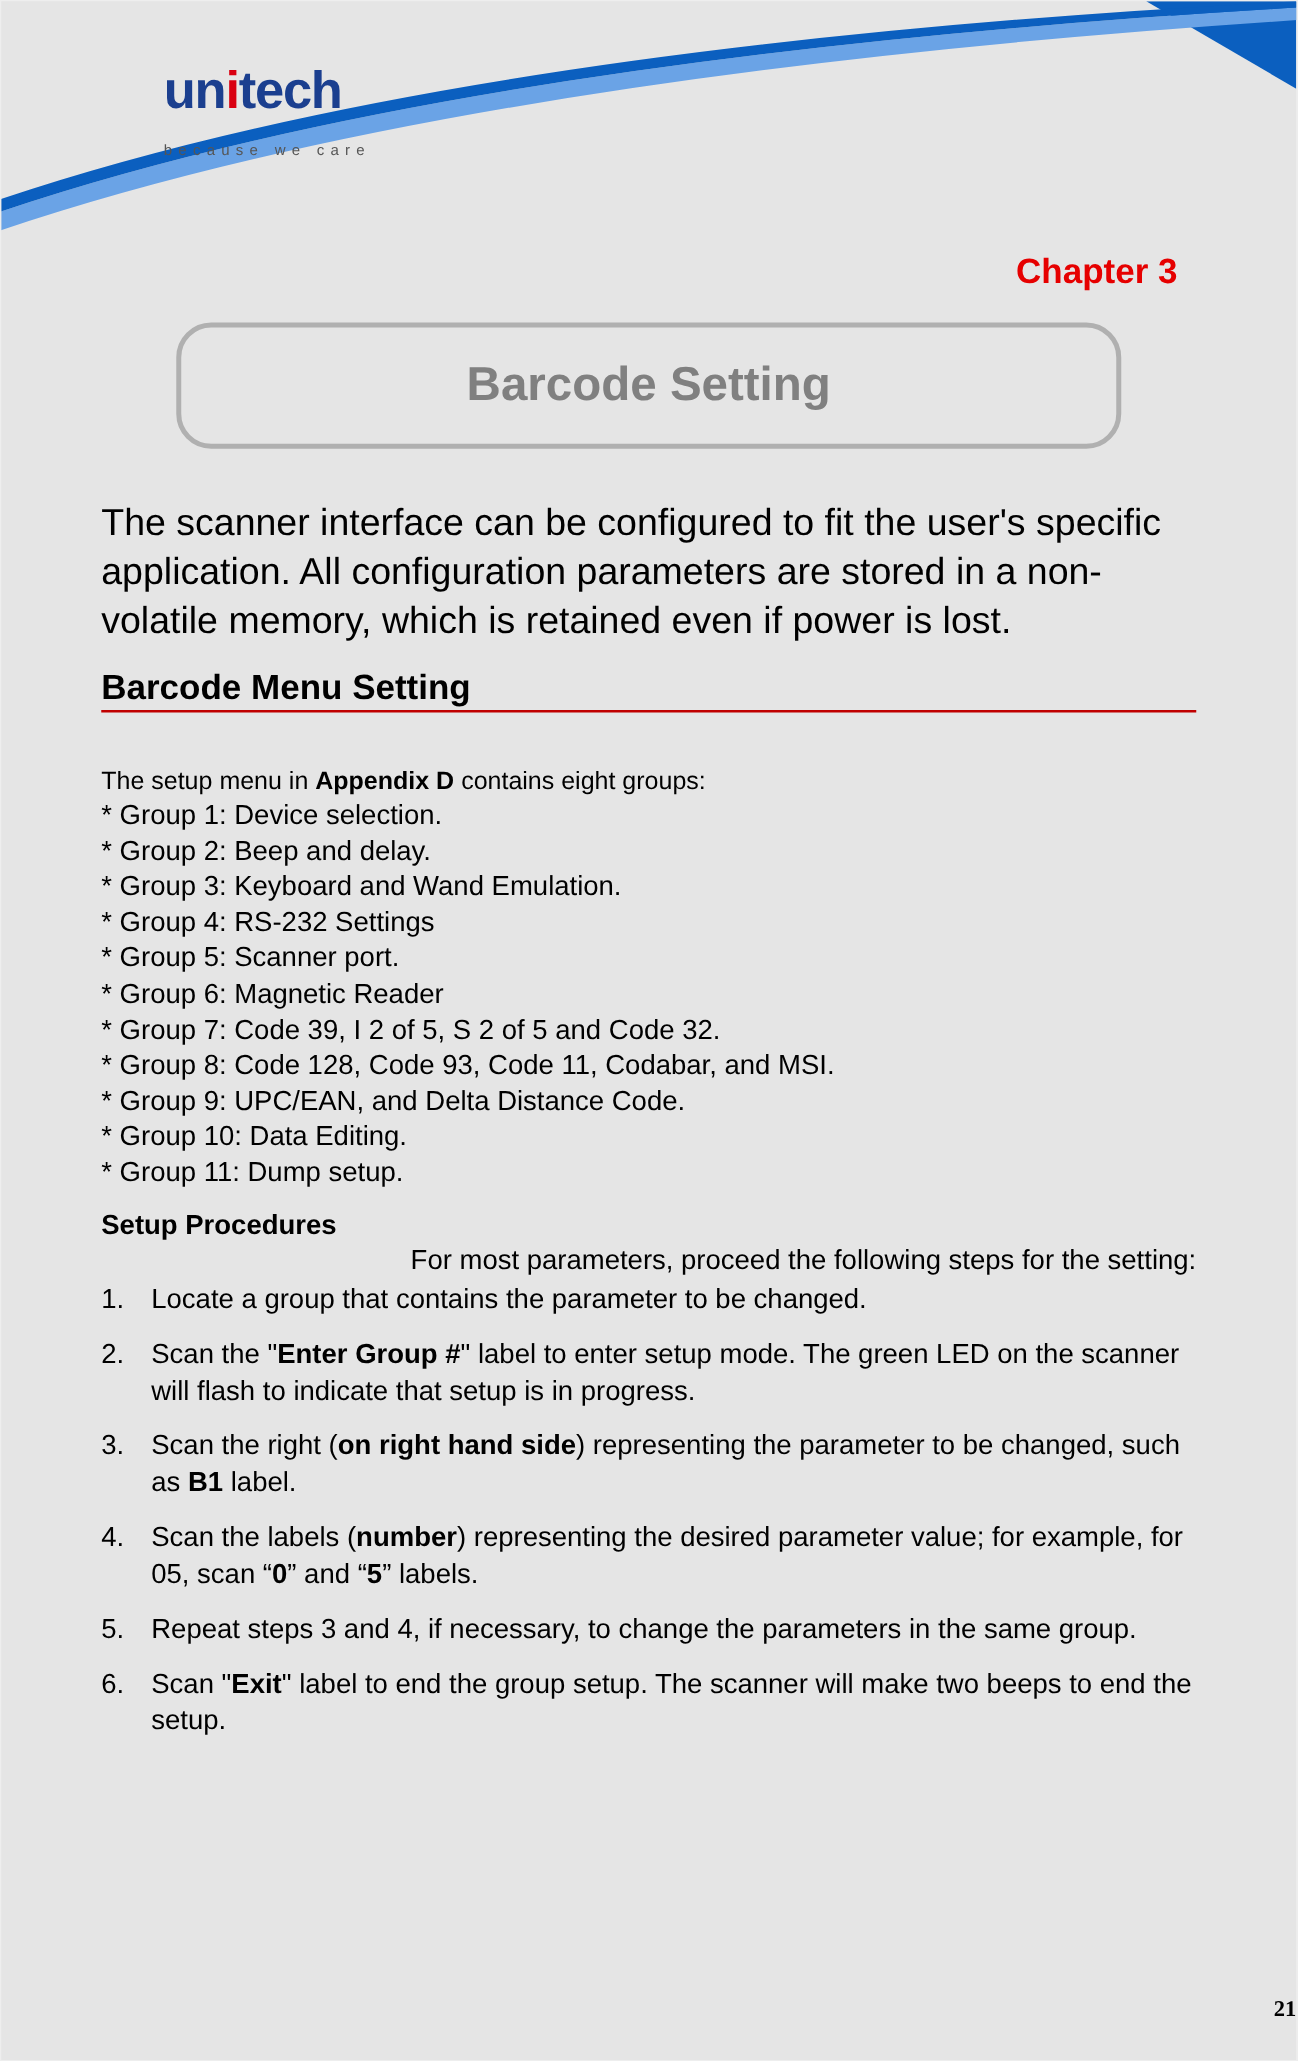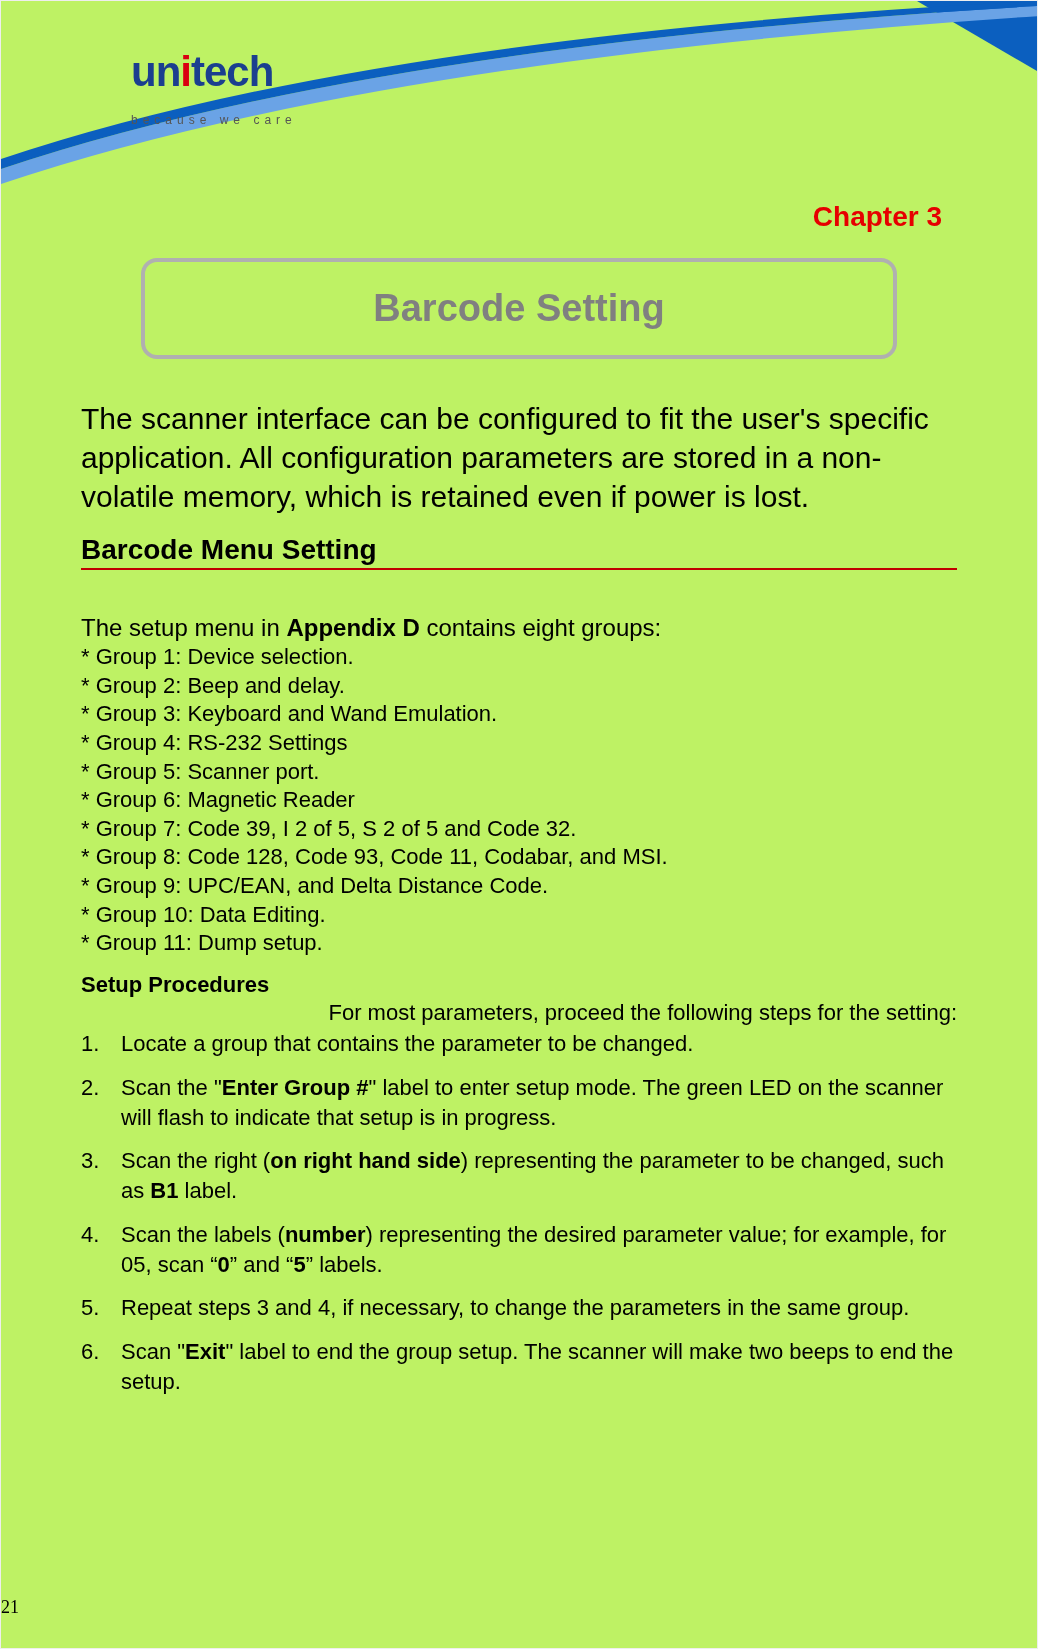--- a/index.html
+++ b/index.html
@@ -7,21 +7,21 @@
       font-family: Arial, Helvetica, sans-serif;
       background: #fff;
       width: 1038px;
       margin: 0 auto;
       position: relative;
     }
     .page {
       position: relative;
       width: 1038px;
       min-height: 1649px;
-      background: #bef264;
+      background: #e5e5e5;
       border: 1px solid #eee;
       overflow: hidden;
     }
     .header-art {
       position: absolute;
       top: 0; left: 0; right: 0;
       height: 200px;
       pointer-events: none;
     }
     .logo {
@@ -63,21 +63,21 @@
       color: #e60000;
       font-size: 28px;
       font-weight: bold;
       text-align: right;
       margin-bottom: 25px;
       padding-right: 15px;
     }
     .title-box {
       margin: 0 60px 40px 60px;
       border: 4px solid #b0b0b0;
-      border-radius: 16px;
+      border-radius: 28px;
       padding: 25px 10px;
       text-align: center;
     }
     .title-box-text {
       color: #808080;
       font-size: 38px;
       font-weight: bold;
     }
     .intro {
       font-size: 30px;
@@ -85,21 +85,21 @@
       margin-bottom: 18px;
     }
     .section-heading {
       font-size: 28px;
       font-weight: bold;
       border-bottom: 2px solid #c00000;
       padding-bottom: 2px;
       margin-bottom: 4px;
     }
     .setup-line {
-      font-size: 24px;
+      font-size: 20px;
       line-height: 1.3;
       margin-top: 42px;
     }
     .group-list {
       font-size: 22px;
       line-height: 1.3;
     }
     .group-item { }
     .subheading {
       font-size: 22px;
@@ -123,23 +123,24 @@
     }
     ol.steps li .num {
       width: 40px;
       flex-shrink: 0;
     }
     ol.steps li .body { flex: 1; }
     .page-number {
       position: absolute;
       bottom: 30px;
       left: 0; right: 0;
-      text-align: left;
+      text-align: right;
       font-size: 18px;
       font-family: "Times New Roman", serif;
+      font-weight: bold;
     }
     b { font-weight: bold; }
   </style>
 </head>
 <body>
 
 <div class="page">
 
   <div class="header-art">
     <div class="corner-tri"></div>

